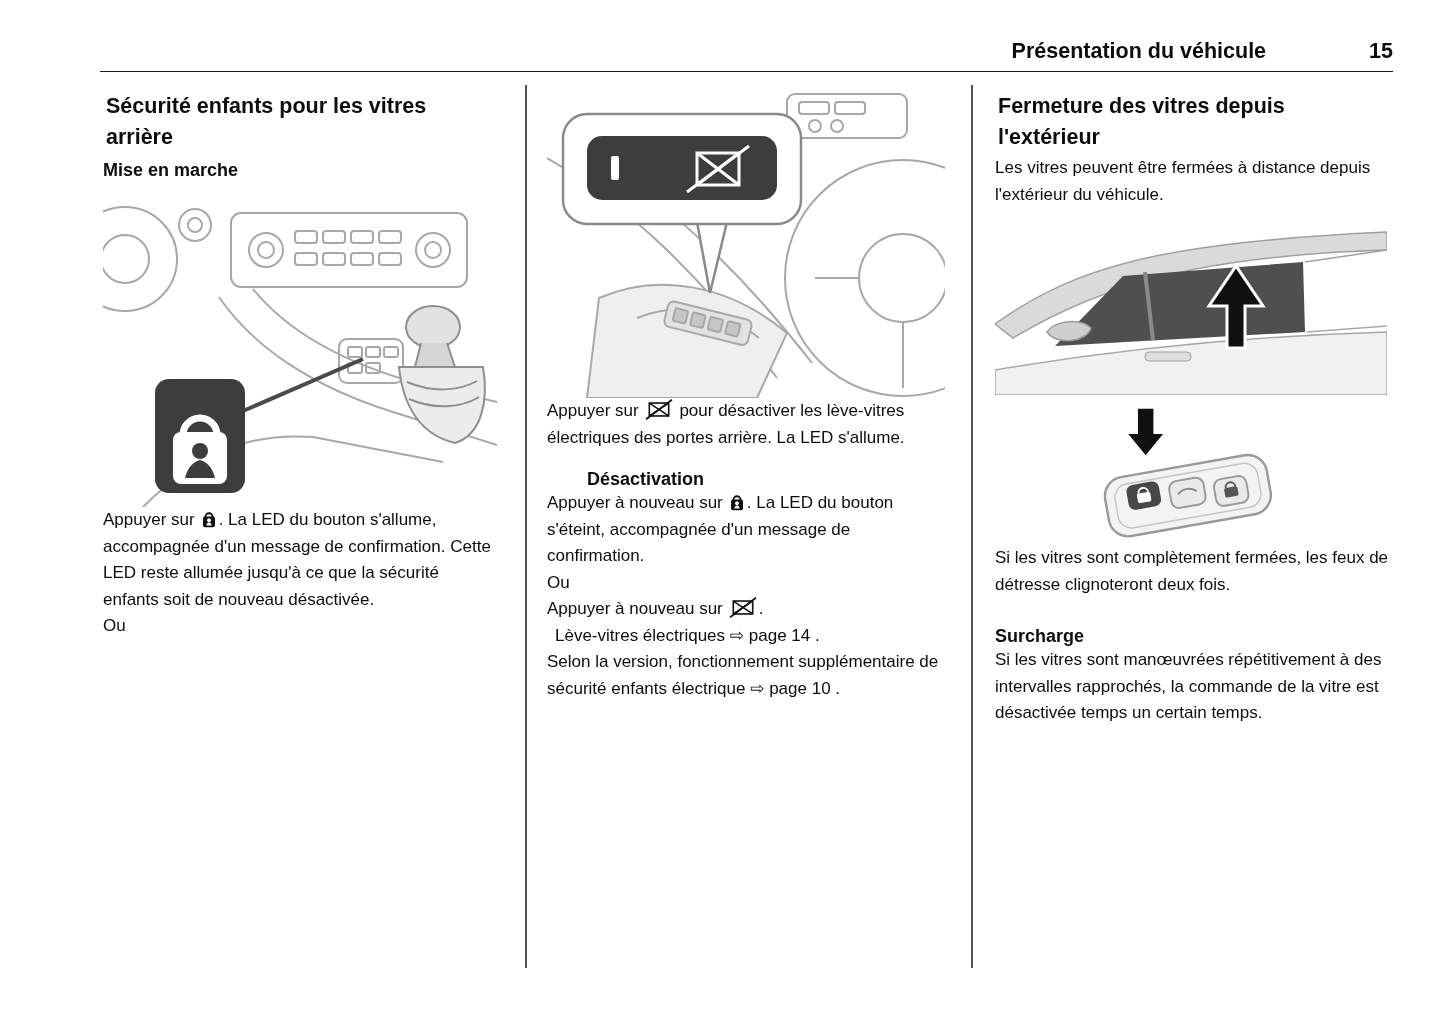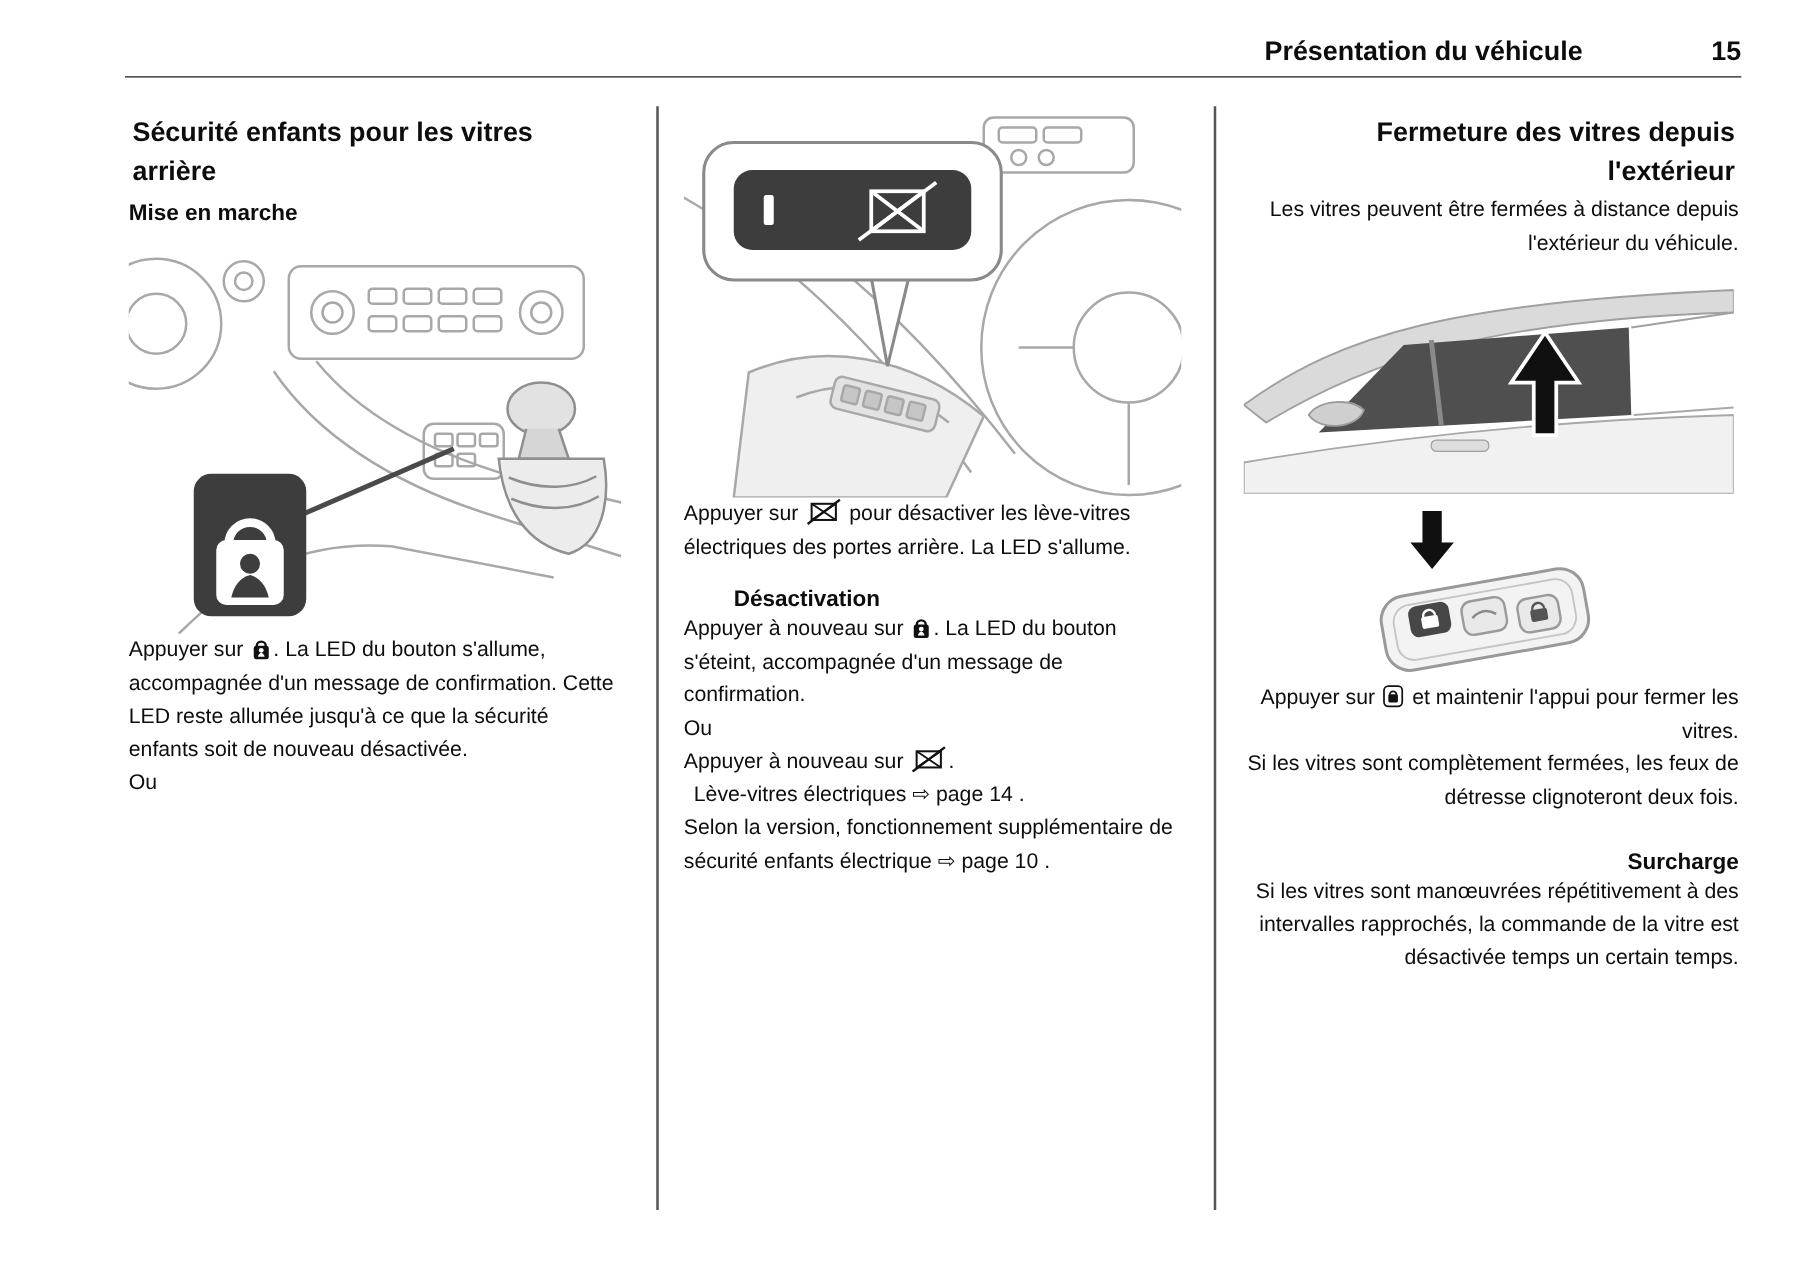--- a/index.html
+++ b/index.html
@@ -13,21 +13,21 @@
     position: relative;
     overflow: hidden;
     font-family: "Liberation Sans", sans-serif;
     color: #0d0d0d;
   }
   .page-header {
     position: absolute;
     left: 100px;
     top: 0;
     width: 1293px;
-    height: 62px;
+    height: 72px;
     display: flex;
     justify-content: flex-end;
     align-items: flex-end;
     border-bottom: 1.5px solid #1a1a1a;
     padding-bottom: 7px;
     box-sizing: border-box;
   }
   .header-title { font-size: 21.5px; font-weight: 700; }
   .header-page-number { font-size: 21.5px; font-weight: 700; margin-left: 103px; }
 
@@ -37,21 +37,21 @@
     height: 883px;
     width: 1.5px;
     background: #555;
   }
   .divider-1 { left: 525px; }
   .divider-2 { left: 971px; }
 
   .col { position: absolute; top: 88px; }
   .col1 { left: 103px; width: 394px; }
   .col2 { left: 547px; width: 400px; }
-  .col3 { left: 995px; width: 396px; text-align: right; }
+  .col3 { left: 995px; width: 396px; }
 
   .h-col {
     font-size: 21.5px;
     font-weight: 700;
     line-height: 1.42;
     margin: 3px;
   }
   .h-sub {
     font-size: 18px;
     font-weight: 700;
@@ -262,24 +262,17 @@
         <rect x="102" y="76" width="36" height="28" rx="8" fill="#e9e9e9" stroke="#9a9a9a" stroke-width="2"></rect>
         <path d="M110,90 q10,-8 20,0" stroke="#8a8a8a" stroke-width="2" fill="none"></path>
         <rect x="148" y="82" width="34" height="28" rx="8" fill="#e9e9e9" stroke="#9a9a9a" stroke-width="2"></rect>
         <path d="M160,92 a5,5 0 0 1 10,0" stroke="#555555" stroke-width="2" fill="none"></path>
         <rect x="158" y="92" width="14" height="10" rx="2" fill="#555555"></rect>
       </g>
       <path d="M68,4 L84,4 L84,30 L94,30 L76,52 L58,30 L68,30 Z" fill="#101010"></path>
     </svg>
   </figure>
 
-  <p class="body-text mt-p3b">
-    <span>Appuyer sur</span><span class="inline-icon"><svg viewBox="0 0 22 26" width="17" height="20" xmlns="http://www.w3.org/2000/svg">
-          <rect x="1.5" y="2.5" width="19" height="21" rx="4.5" fill="none" stroke="#111" stroke-width="1.8"></rect>
-          <path d="M7.5,11.5 a3.5,3.5 0 0 1 7,0" stroke="#111" stroke-width="1.8" fill="none"></path>
-          <rect x="6" y="11" width="10" height="8.5" rx="1.5" fill="#111"></rect>
-        </svg></span><span> et maintenir l'appui pour fermer les vitres.</span>
-  </p>
   <p class="body-text">Si les vitres sont complètement fermées, les feux de détresse clignoteront deux fois.</p>
 
   <h2 class="h-sub mt-p3h">Surcharge</h2>
   <p class="body-text mt-p3c">Si les vitres sont manœuvrées répétitivement à des intervalles rapprochés, la commande de la vitre est désactivée temps un certain temps.</p>
 </section>
 
 </body></html>

